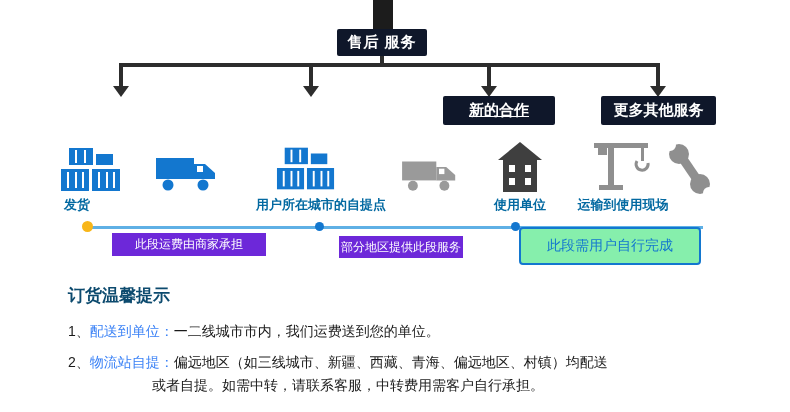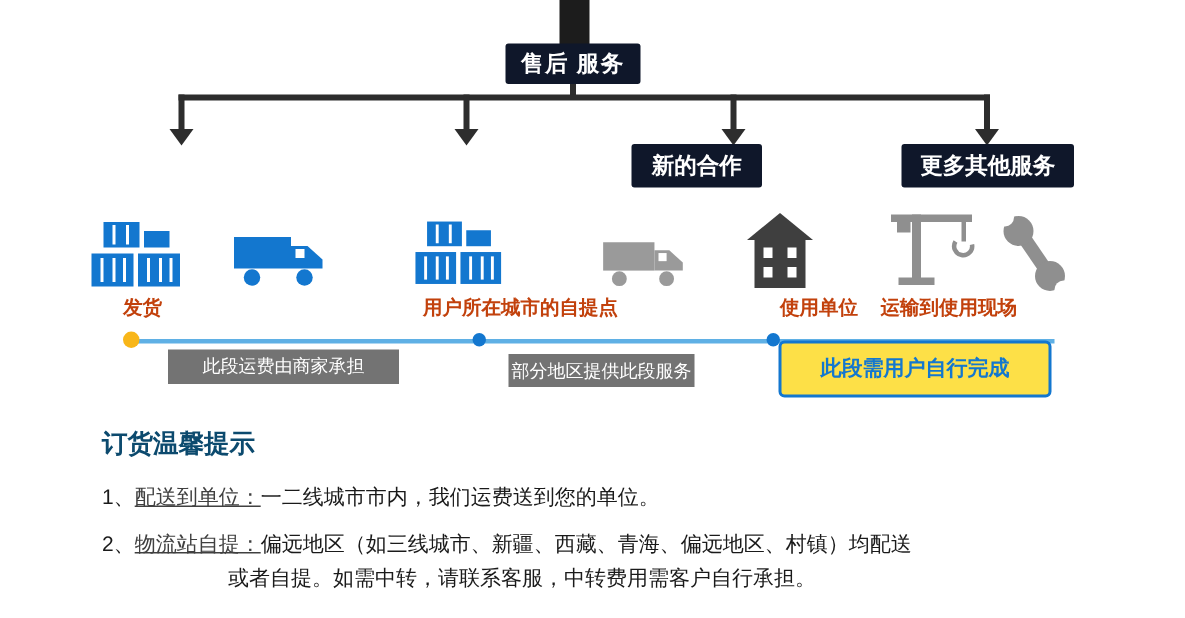--- a/index.html
+++ b/index.html
@@ -11,40 +11,40 @@
   .top-stub { position:absolute; left:373px; top:0; width:20px; height:30px; background:#1c1c1c; }
   .blue-box { position:absolute; background:#0f172a; color:#fff; font-weight:bold; font-size:15px;
               display:flex; align-items:center; justify-content:center; border-radius:2px; }
   .root-box { left:337px; top:29px; width:90px; height:27px; letter-spacing:1px; }
   .tree-line { position:absolute; background:#2d2d2d; }
   .arrow-head { position:absolute; width:0; height:0; border-left:8px solid transparent;
                 border-right:8px solid transparent; border-top:11px solid #2d2d2d; }
 
   
   .icon { position:absolute; line-height:0; }
-  .stage-label { position:absolute; top:196px; font-size:13px; font-weight:bold; color:#c2410c; text-align:right; }
+  .stage-label { position:absolute; top:196px; font-size:13px; font-weight:bold; color:#0369a1; text-align:center; }
 
   
   .timeline-line { position:absolute; left:86px; top:226px; width:617px; height:3px; background:#5fb0e5; z-index:1; }
   .dot { position:absolute; border-radius:50%; z-index:2; }
   .dot-yellow { left:82px; top:221px; width:11px; height:11px; background:#f8b619; }
   .dot-blue { width:9px; height:9px; background:#1377cf; top:222px; }
-  .seg-label { position:absolute; background:#737373; color:#fff; font-size:12px;
+  .seg-label { position:absolute; background:#6d28d9; color:#fff; font-size:12px;
                display:flex; align-items:center; justify-content:center; z-index:3; }
-  .seg-label.outlined { background:#fde047; border:2px solid #1377cf; color:#1377cf;
-                        font-weight:bold; font-size:14px; border-radius:4px; }
+  .seg-label.outlined { background:#86efac; border:2px solid #1377cf; color:#1377cf;
+                        font-weight:normal; font-size:14px; border-radius:4px; }
   .seg1 { left:112px; top:233px; width:154px; height:23px; }
   .seg2 { left:339px; top:236px; width:124px; height:22px; }
   .seg3 { left:519px; top:227px; width:182px; height:38px; }
 
   
   .tips { position:absolute; left:68px; top:284px; width:680px; color:#1a1a1a; }
   .tips-title { font-size:17px; font-weight:bold; color:#0c4a6e; margin-bottom:13px; }
   .tip-line { font-size:14px; line-height:23px; margin-bottom:8px; }
-  .red { color:#404040;text-decoration:underline; }
+  .red { color:#3b82f6; }
   .cont { padding-left:84px; }
 </style>
 </head>
 <body>
 
 <div class="canvas">
 
   <div class="top-stub"></div>
 
   <div class="blue-box root-box">
@@ -56,21 +56,21 @@
 
   <div class="tree-line" style="left:119px; top:63px; width:4px; height:24px;"></div>
   <div class="arrow-head" style="left:113px; top:86px;"></div>
   <div class="tree-line" style="left:309px; top:63px; width:4px; height:24px;"></div>
   <div class="arrow-head" style="left:303px; top:86px;"></div>
   <div class="tree-line" style="left:487px; top:63px; width:4px; height:24px;"></div>
   <div class="arrow-head" style="left:481px; top:86px;"></div>
   <div class="tree-line" style="left:656px; top:63px; width:4px; height:24px;"></div>
   <div class="arrow-head" style="left:650px; top:86px;"></div>
 
-  <div class="blue-box" style="left:421px; top:96px; width:87px; height:29px;">
+  <div class="blue-box" style="left:443px; top:96px; width:112px; height:29px;text-decoration:underline;">
     <span>新的合作</span>
   </div>
   <div class="blue-box" style="left:601px; top:96px; width:115px; height:29px;">
     <span>更多其他服务</span>
   </div>
 
   <div class="icon" style="left:60px; top:147px;">
     <svg viewBox="0 0 62 45" width="62" height="45">
       <g fill="#1377cf">
         <rect x="9" y="1" width="24" height="17"></rect>

